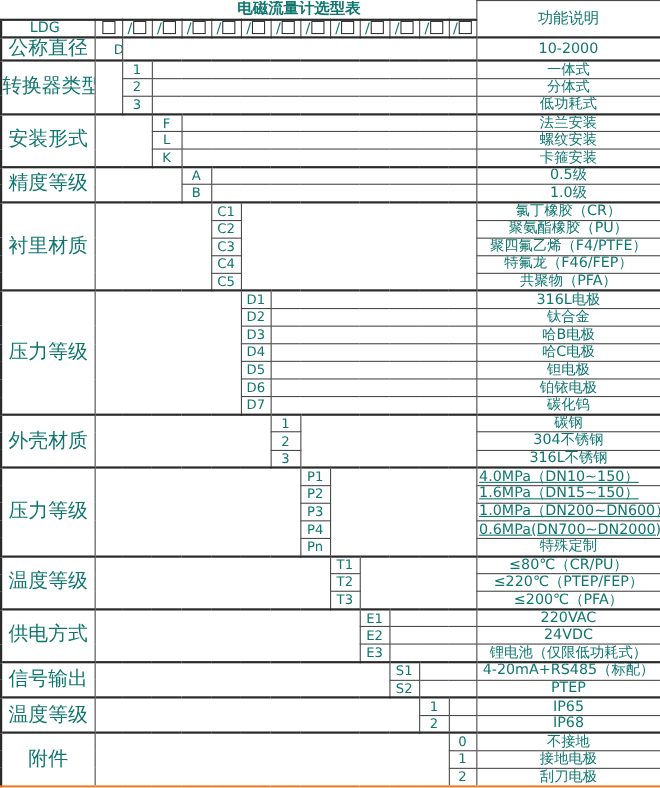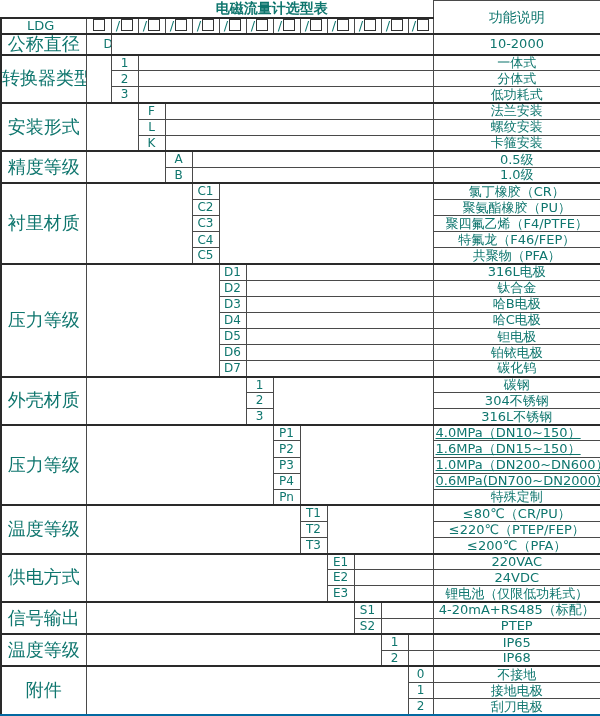--- a/index.html
+++ b/index.html
@@ -29,21 +29,21 @@
   .lbl{
     font-size:18px;border-left:2px solid #2a2a2a;
   }
   .ldg-lbl{text-align:left;padding-left:25px;font-size:13px;}
   .codecell{font-size:12px;}
   .codecell.dn{text-align:left;padding-left:17px;}
   .desc{font-size:13px;border-right:2px solid #2a2a2a;}
   .desc.ta-l{text-align:left;padding-left:2px;text-decoration:underline;}
   .spacer{background:#fff;}
   .bt2{border-top:2px solid #2a2a2a;}
-  .bb2{border-bottom:2px solid #0369a1;margin-top:40px;}
+  .bb2{border-bottom:2px solid #f97316;margin-top:40px;}
   .box-glyph{
     display:inline-block;width:10px;height:10px;
     border:1.5px solid #333;vertical-align:-1px;background:#fff;
   }
   .slash{font-size:13px;margin-right:1px;}
 </style>
 </head>
 <body>
 
 <div id="sheet">

